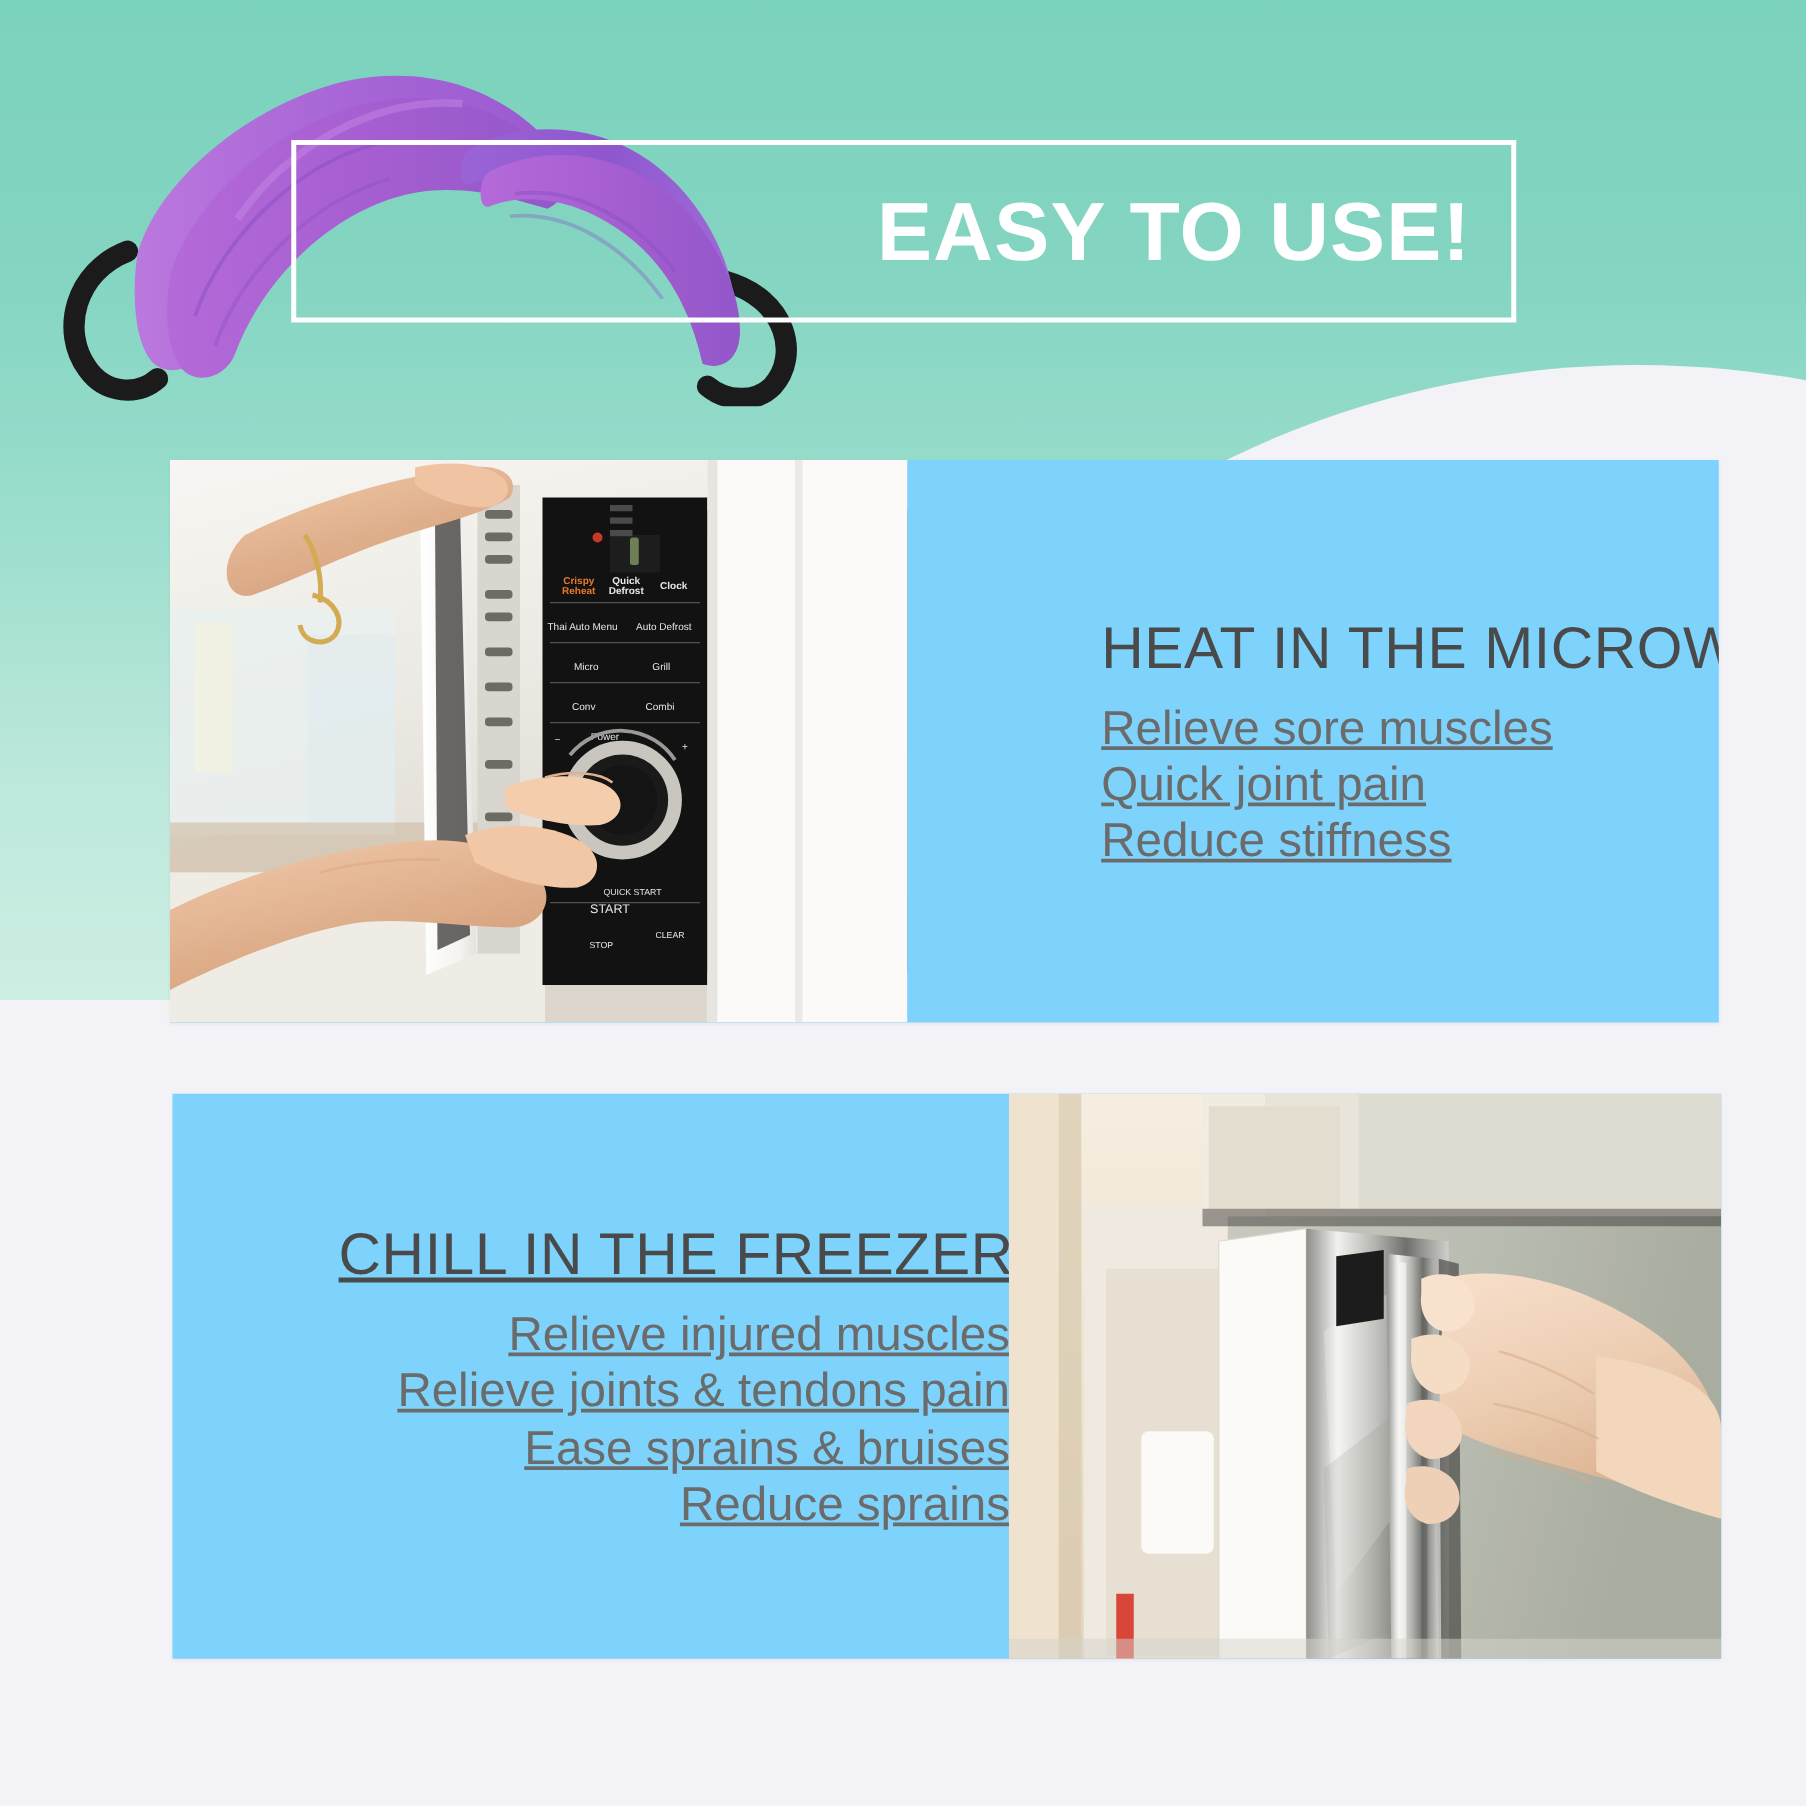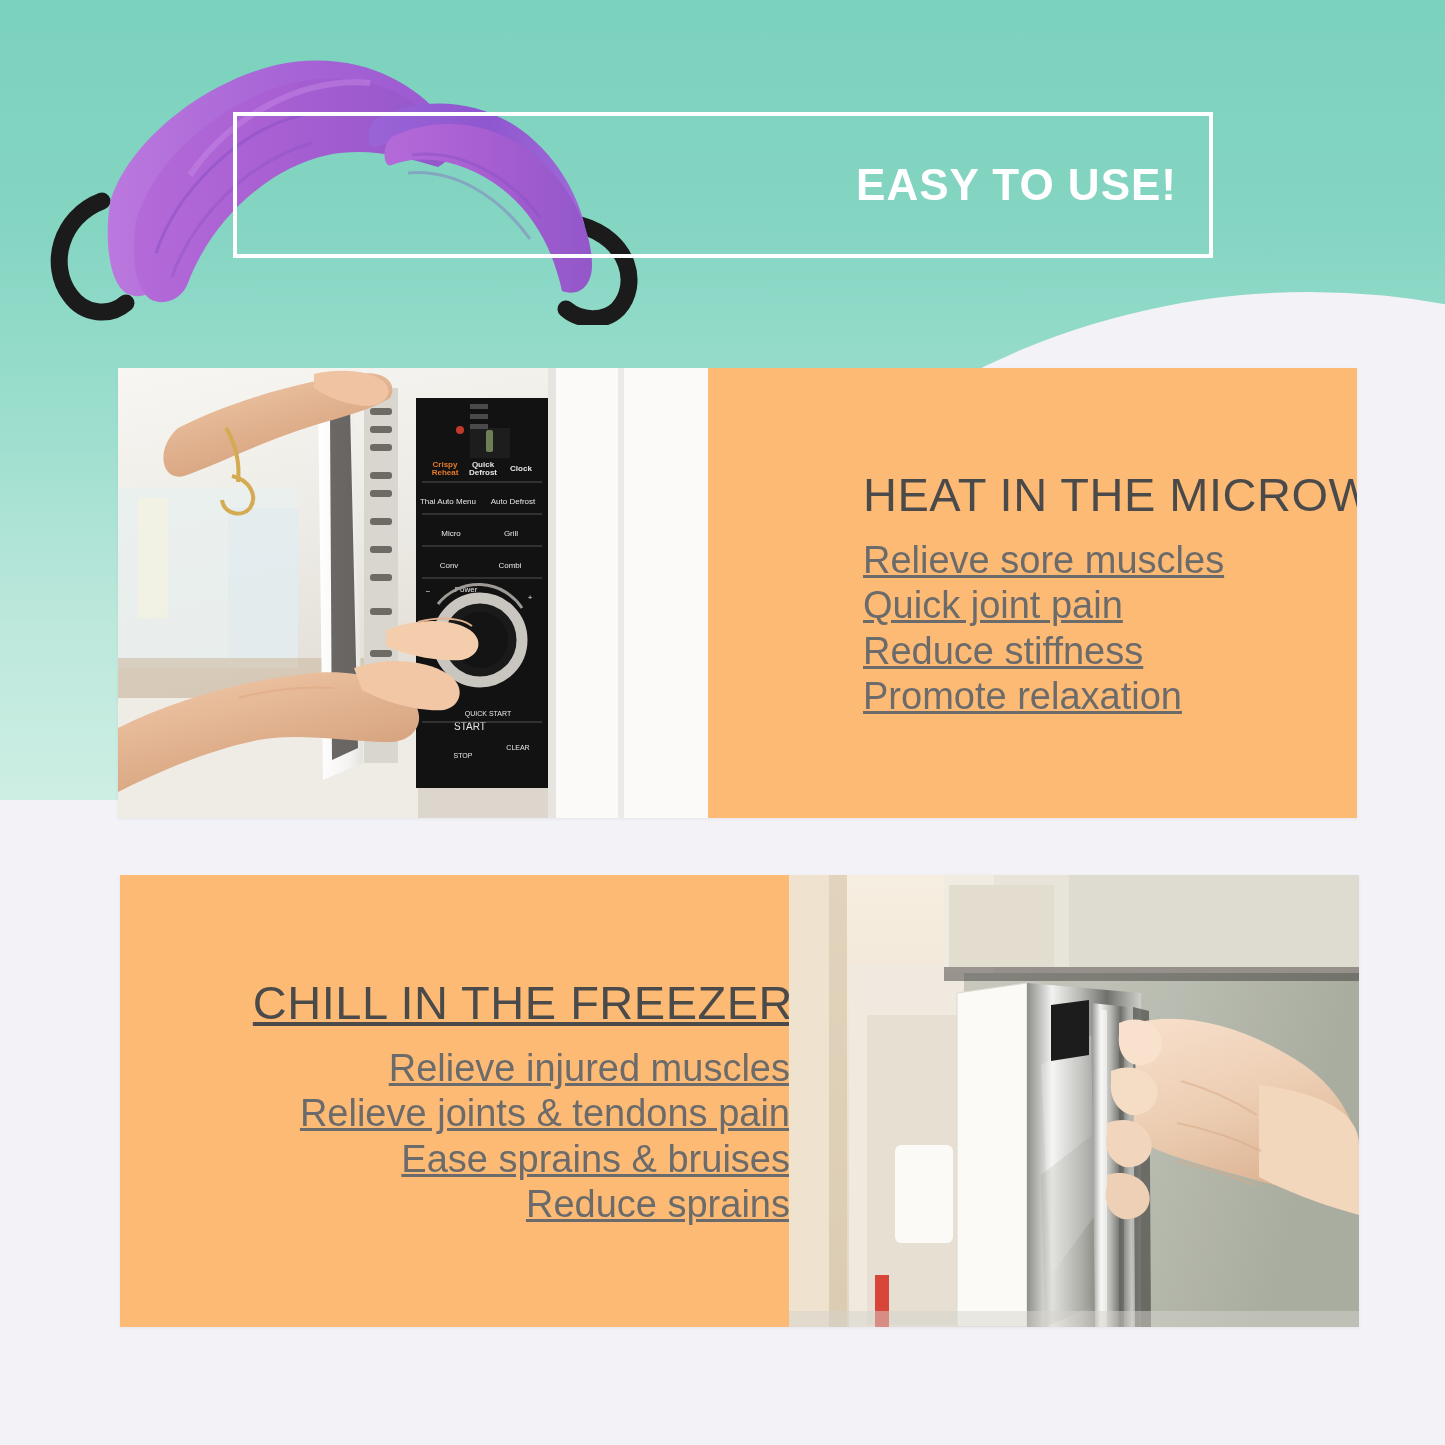--- a/index.html
+++ b/index.html
@@ -28,33 +28,34 @@
 
   
   .headline-frame{
     position:absolute;left:233px;top:112px;width:980px;height:146px;
     border:4px solid #ffffff;box-sizing:border-box;
   }
   .headline{
     position:absolute;left:233px;top:112px;width:980px;height:146px;
     display:flex;align-items:center;justify-content:flex-end;
     padding-right:36px;box-sizing:border-box;
-    color:#ffffff;font-weight:bold;font-size:44px;letter-spacing:1px;
+    color:#ffffff;font-weight:bold;font-size:66px;letter-spacing:1px;
     font-family:"Liberation Sans","DejaVu Sans",sans-serif;
     white-space:nowrap;
   }
 
   
   .product{position:absolute;left:40px;top:25px;width:620px;height:300px;}
   .product svg{display:block;width:620px;height:300px;}
 
   
   .card{
-    position:absolute;background:#fdba74;overflow:hidden;
+    position:absolute;background:#7dd3fc;overflow:hidden;
     box-shadow:0 1px 3px rgba(120,115,140,.10);
+    margin-left:18px;
   }
   #card-microwave{left:118px;top:368px;width:1239px;height:450px;}
   #card-freezer{left:120px;top:875px;width:1239px;height:452px;}
 
   .card-photo{position:absolute;top:0;height:100%;overflow:hidden;}
   #photo-microwave{left:0;width:590px;}
   #photo-freezer{right:0;width:570px;}
 
   .card-copy{position:absolute;top:0;height:100%;display:flex;flex-direction:column;justify-content:center;}
   #copy-microwave{left:590px;right:0;padding-left:155px;align-items:flex-start;text-align:left;}
@@ -277,21 +278,20 @@
         <path d="M120 330 C150 322 186 318 216 320" fill="none" stroke="#dfa982" stroke-width="2" opacity=".6"></path>
       </svg>
     </div>
 
     <div class="card-copy" id="copy-microwave">
       <h2 class="card-title">HEAT IN THE MICROWAVE</h2>
       <ul class="bullets">
         <li>Relieve sore muscles</li>
         <li>Quick joint pain</li>
         <li>Reduce stiffness</li>
-        <li>Promote relaxation</li>
       </ul>
     </div>
   </div>
 
   <div class="card" id="card-freezer">
 
     <div class="card-copy" id="copy-freezer">
       <h2 class="card-title">CHILL IN THE FREEZER</h2>
       <ul class="bullets">
         <li>Relieve injured muscles</li>

